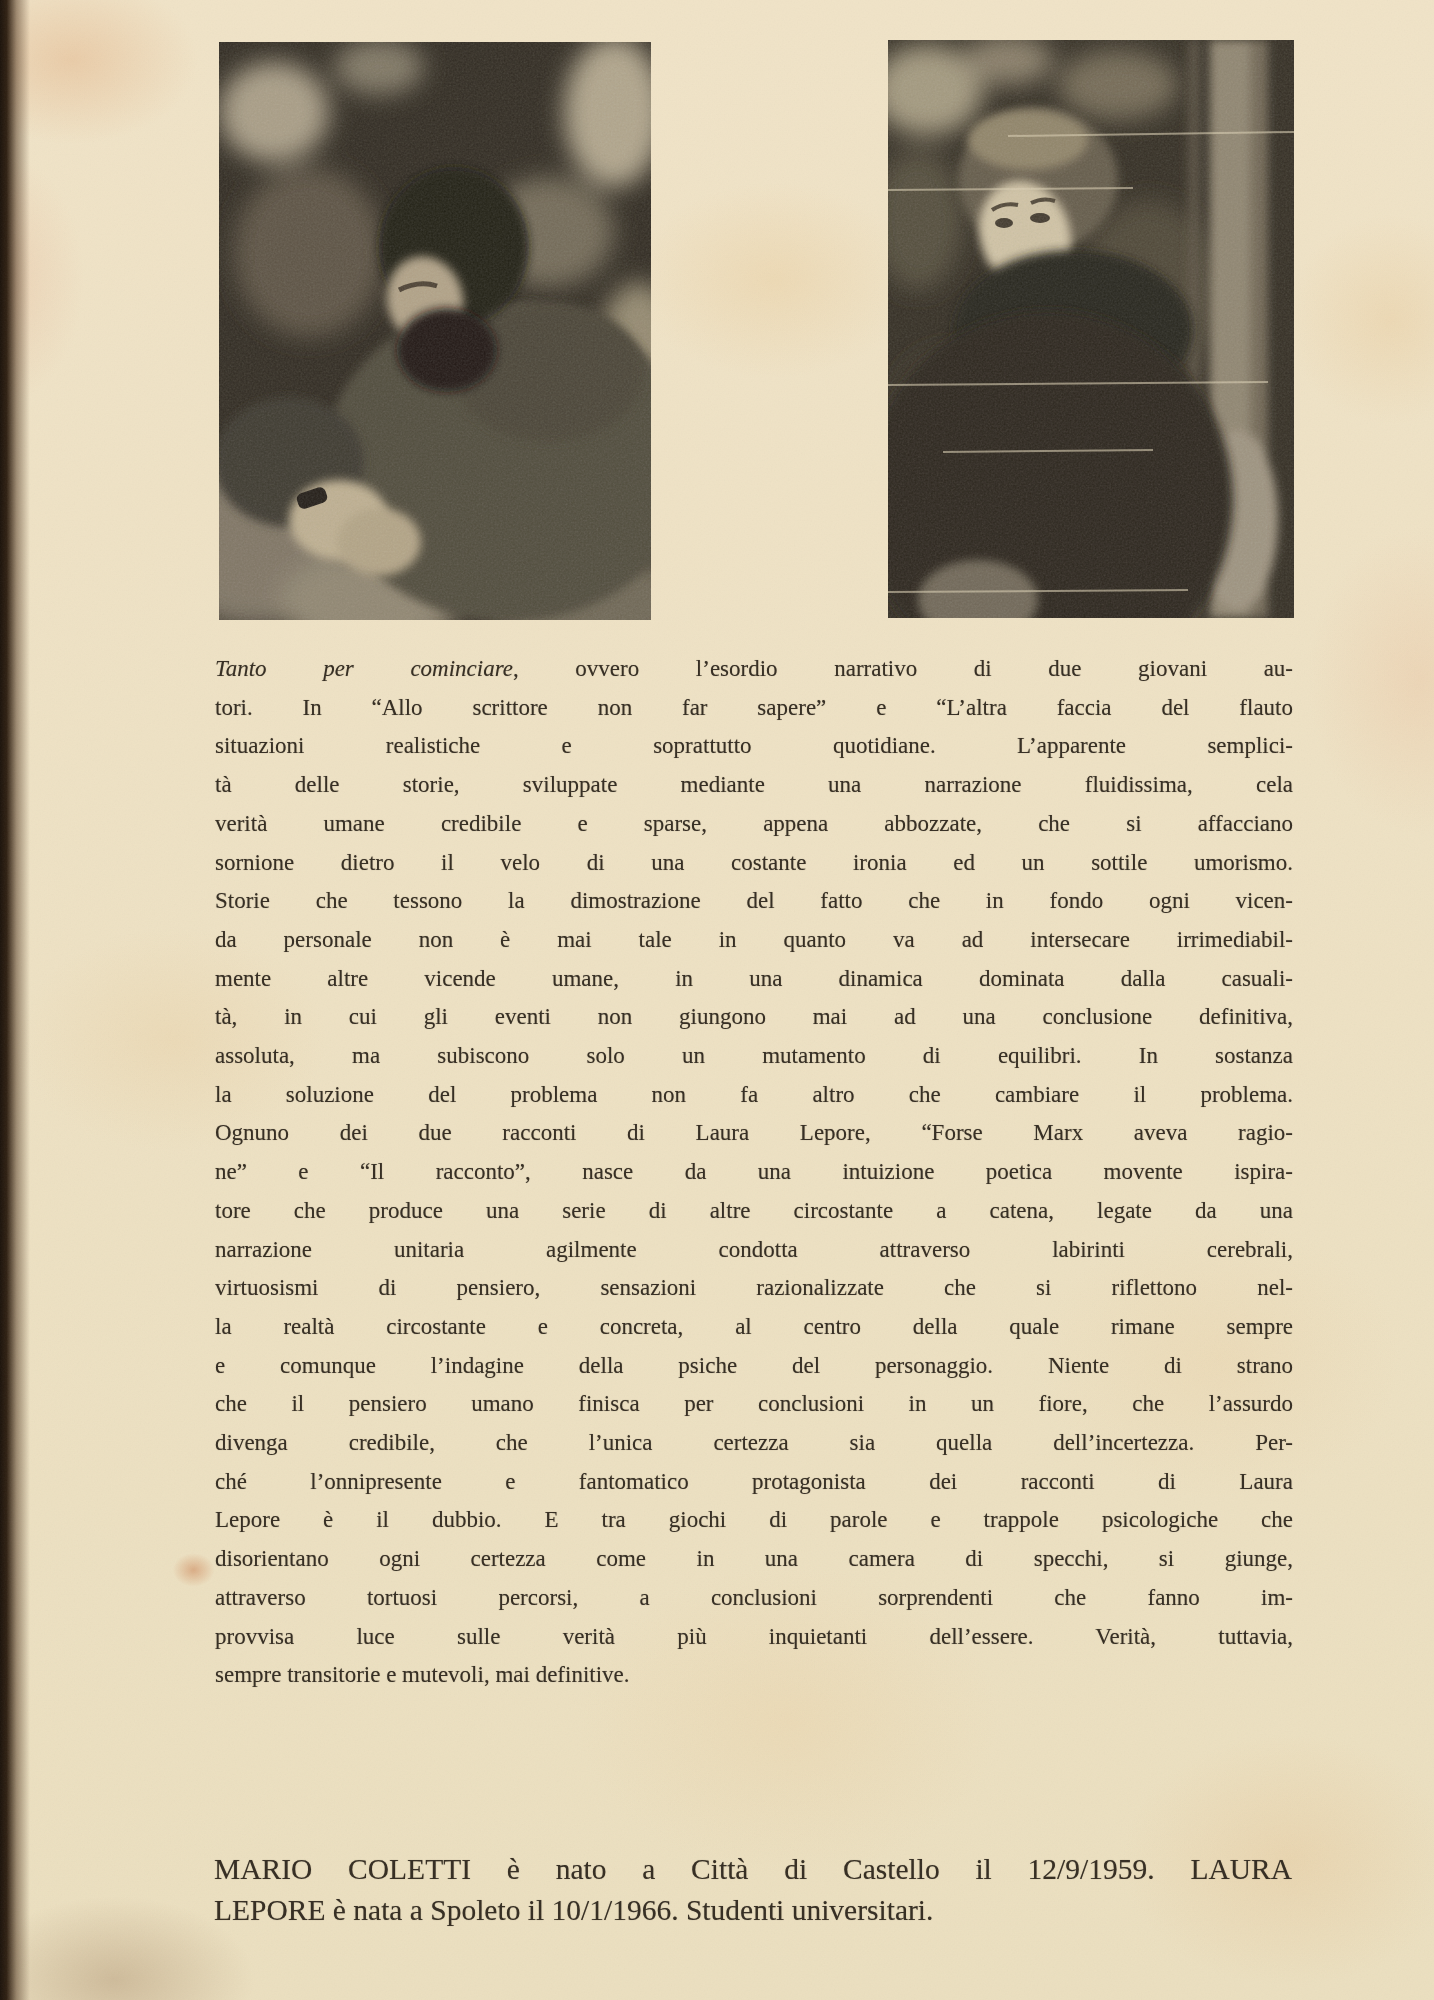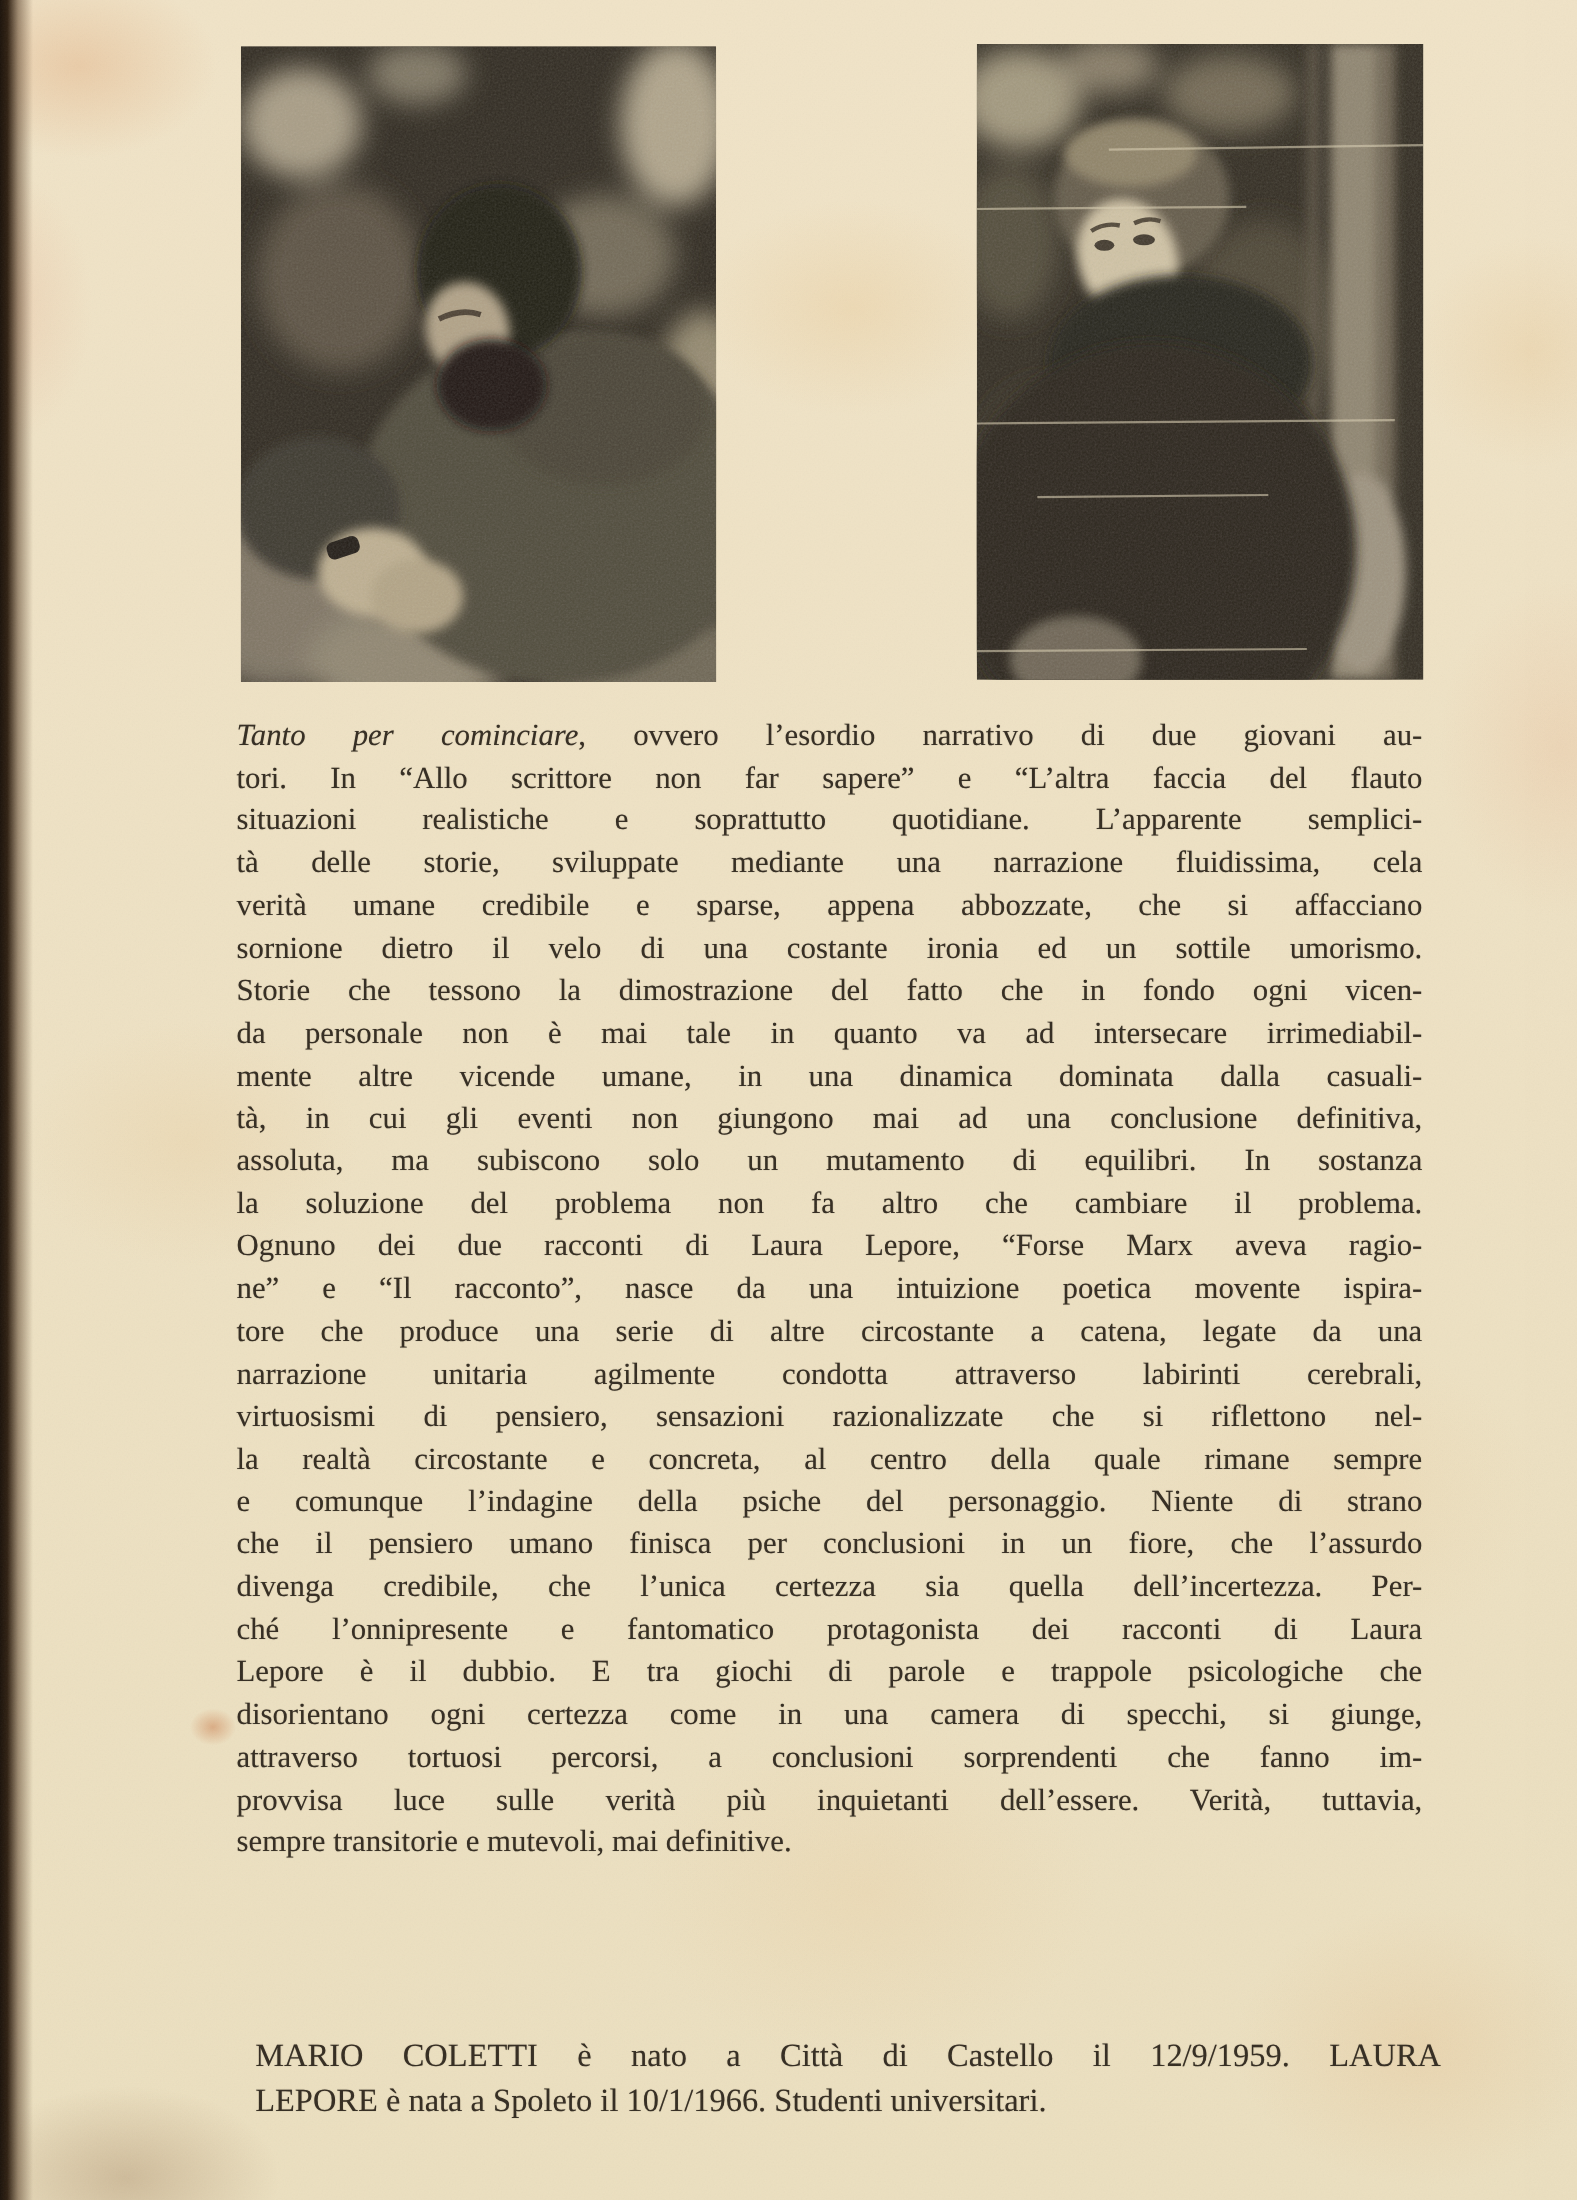--- a/index.html
+++ b/index.html
@@ -28,25 +28,25 @@
     position: absolute; left: 0; top: 0; width: 30px; height: 100%;
     background: linear-gradient(90deg, #1b120a 0%, #2f2012 22%, rgba(90,66,44,.55) 55%, rgba(120,95,70,0) 100%);
   }
   .photo { position: absolute; margin: 0; padding: 0; }
   .photo svg { display: block; width: 100%; height: 100%; }
   .photo-left  { left: 219px; top: 42px; width: 432px; height: 578px; }
   .photo-right { left: 888px; top: 40px; width: 406px; height: 578px; }
 
   .body-text {
     position: absolute; left: 215px; top: 650px; width: 1078px;
-    font-size: 28px; line-height: 38.7px; color: #342c21;
+    font-size: 23px; line-height: 38.7px; color: #342c21;
     text-shadow: 0 0 1px rgba(52,44,33,.40);
   }
   .authors {
-    position: absolute; left: 232px; top: 1849px; width: 1078px;
+    position: absolute; left: 214px; top: 1849px; width: 1078px;
     font-size: 29.5px; line-height: 41px; color: #342c21;
     text-shadow: 0 0 1px rgba(52,44,33,.40);
   }
   .line { text-align: justify; text-align-last: justify; }
   .lines-rest .line:last-child, .authors .line:last-child { text-align-last: left; }
   .italic { font-style: italic; }
 
   .scan-grain {
     position: absolute; inset: 0; opacity: .05; pointer-events: none;
   }

